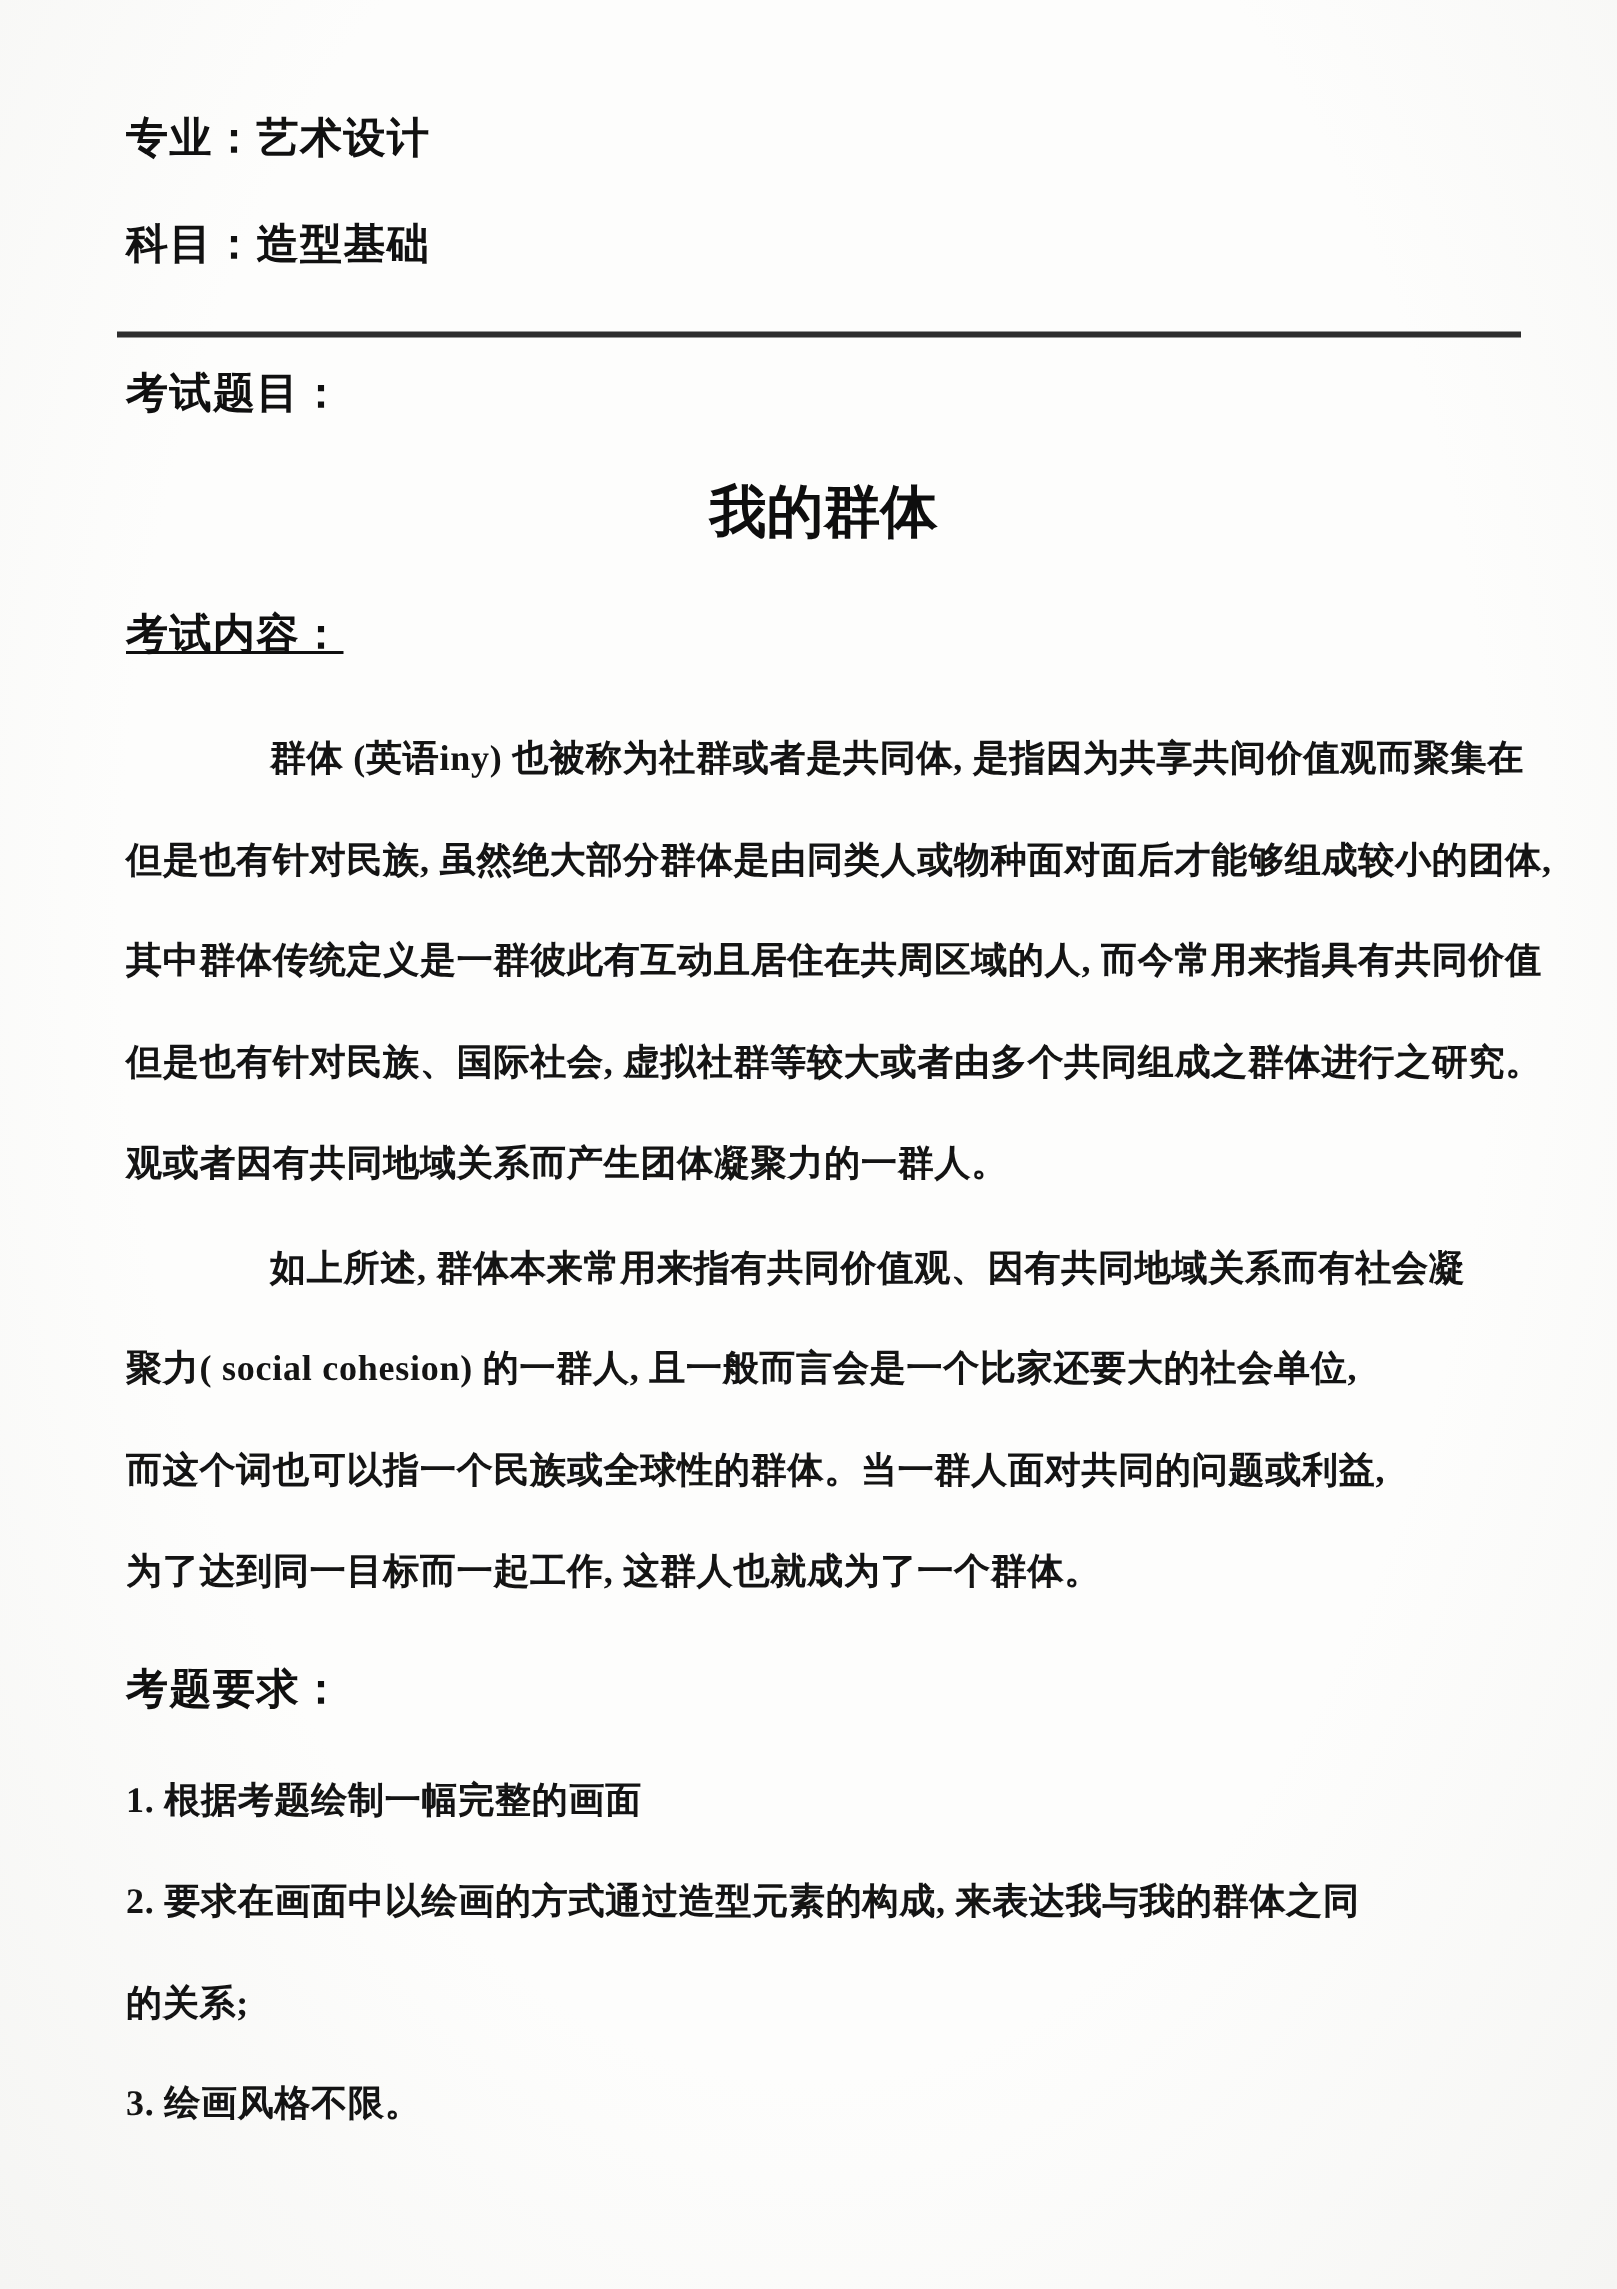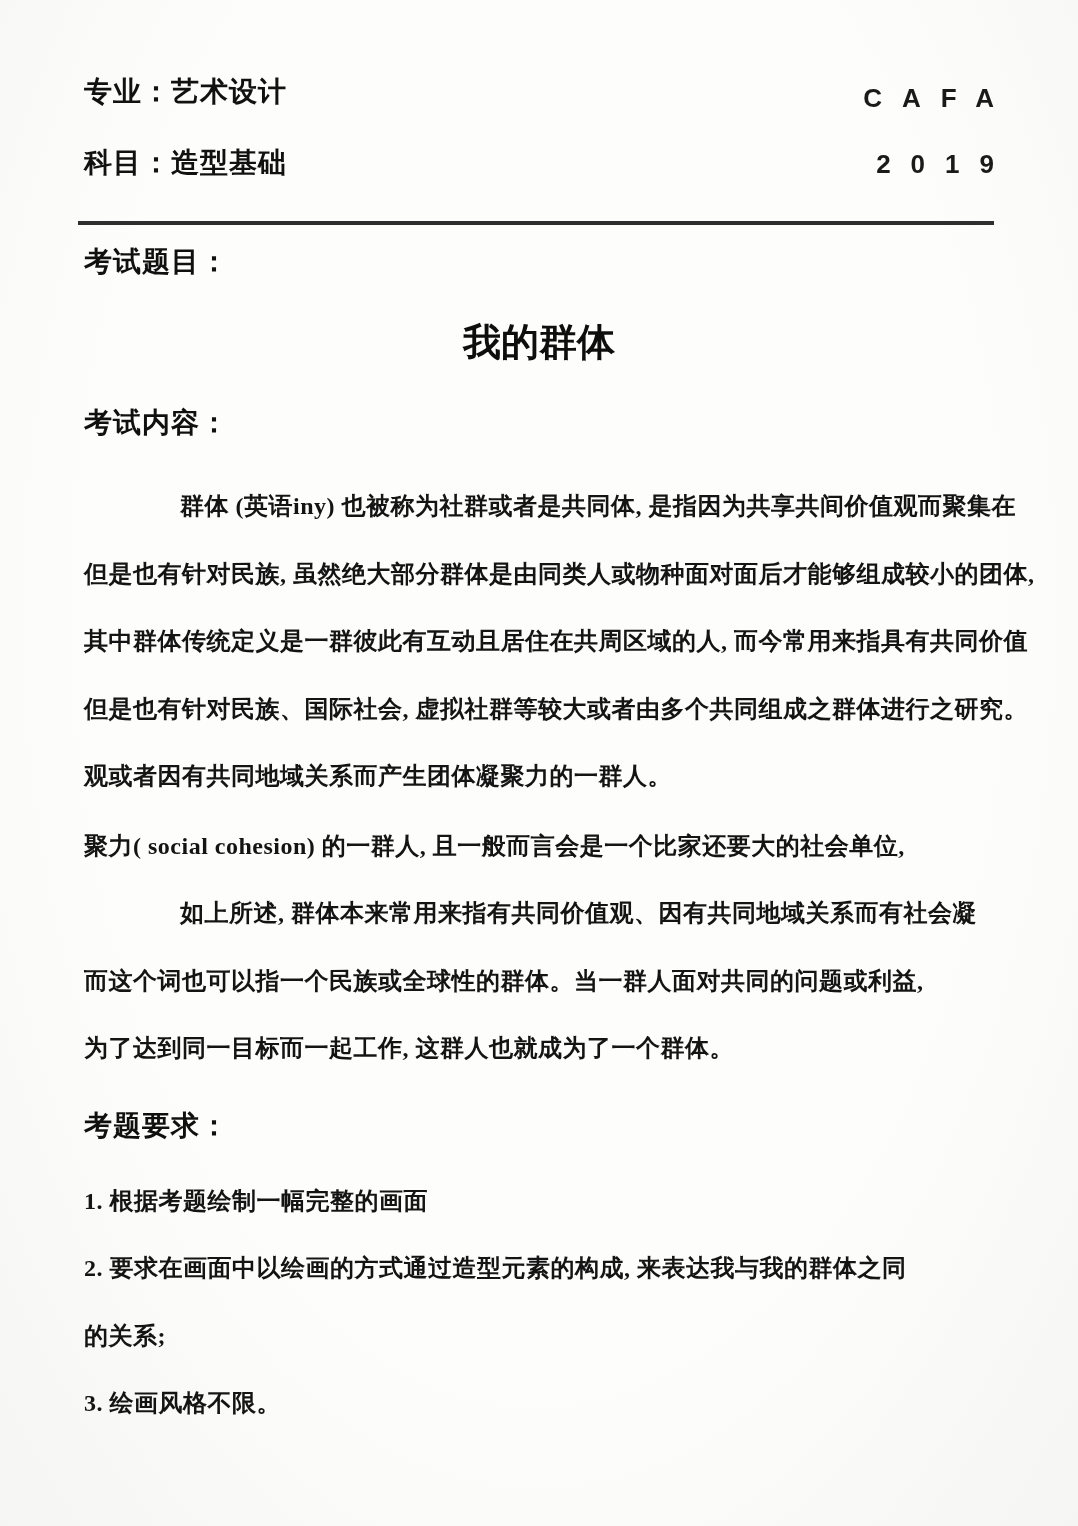--- a/index.html
+++ b/index.html
@@ -6,21 +6,21 @@
   body {
     width: 1078px; height: 1526px;
     background: #fbfbfa;
     color: #171717;
     font-family: "Liberation Serif", "DejaVu Serif", serif;
     overflow: hidden;
   }
   .page {
     box-sizing: border-box;
     width: 1078px; height: 1526px;
-    padding: 76px 84px 0 84px;
+    padding: 76px 64px 0 84px;
     overflow: hidden;
     background: radial-gradient(ellipse at 50% 40%, #fdfdfc 60%, #f5f5f3 100%);
   }
 
   
   .header { display: flex; justify-content: space-between; align-items: flex-start; }
   .h-line {
     font-family: "Liberation Sans", "DejaVu Sans", sans-serif;
     font-weight: 900; font-size: 28px; line-height: 32px;
     letter-spacing: 1px; color: #111;
@@ -40,21 +40,21 @@
     margin: 42px 0 0 -6px;
   }
 
   
   .section-label {
     font-family: "Liberation Sans", "DejaVu Sans", sans-serif;
     font-weight: 900; font-size: 28px; line-height: 33px;
     letter-spacing: 1px; color: #101010;
   }
   .lbl-topic   { margin-top: 20px; }
-  .lbl-content { margin-top: 42px; }
+  .lbl-content { margin-top: 42px; text-decoration: underline; }
   .lbl-req     { margin-top: 26px; }
 
   
   .doc-title {
     text-align: center;
     font-family: "Liberation Sans", "DejaVu Sans", sans-serif;
     font-weight: 900; font-size: 38px; line-height: 44px;
     margin-top: 42px; color: #0e0e0e;
   }
 
@@ -74,45 +74,41 @@
 </head>
 <body>
 
 <div class="page">
 
   <div class="header">
     <div class="h-left">
       <div class="h-line">专业：艺术设计</div>
       <div class="h-line">科目：造型基础</div>
     </div>
-    <div class="h-right">
-      <div>CAFA</div>
-      <div>2019</div>
-    </div>
   </div>
 
   <hr class="rule">
 
   <div class="section-label lbl-topic">考试题目：</div>
 
   <div class="doc-title">我的群体</div>
 
   <div class="section-label lbl-content">考试内容：</div>
 
   <div class="para1">
     <div class="bline indent">群体 (英语iny) 也被称为社群或者是共同体, 是指因为共享共间价值观而聚集在</div>
     <div class="bline">但是也有针对民族, 虽然绝大部分群体是由同类人或物种面对面后才能够组成较小的团体,</div>
     <div class="bline">其中群体传统定义是一群彼此有互动且居住在共周区域的人, 而今常用来指具有共同价值</div>
     <div class="bline">但是也有针对民族、国际社会, 虚拟社群等较大或者由多个共同组成之群体进行之研究。</div>
     <div class="bline">观或者因有共同地域关系而产生团体凝聚力的一群人。</div>
   </div>
 
   <div class="para2">
+    <div class="bline indent">如上所述, 群体本来常用来指有共同价值观、因有共同地域关系而有社会凝</div>
     <div class="bline">聚力( social cohesion) 的一群人, 且一般而言会是一个比家还要大的社会单位,</div>
-    <div class="bline indent">如上所述, 群体本来常用来指有共同价值观、因有共同地域关系而有社会凝</div>
     <div class="bline">而这个词也可以指一个民族或全球性的群体。当一群人面对共同的问题或利益,</div>
     <div class="bline">为了达到同一目标而一起工作, 这群人也就成为了一个群体。</div>
   </div>
 
   <div class="section-label lbl-req">考题要求：</div>
 
   <div class="req-list">
     <div class="bline">1. 根据考题绘制一幅完整的画面</div>
     <div class="bline">2. 要求在画面中以绘画的方式通过造型元素的构成, 来表达我与我的群体之同</div>
     <div class="bline">的关系;</div>

